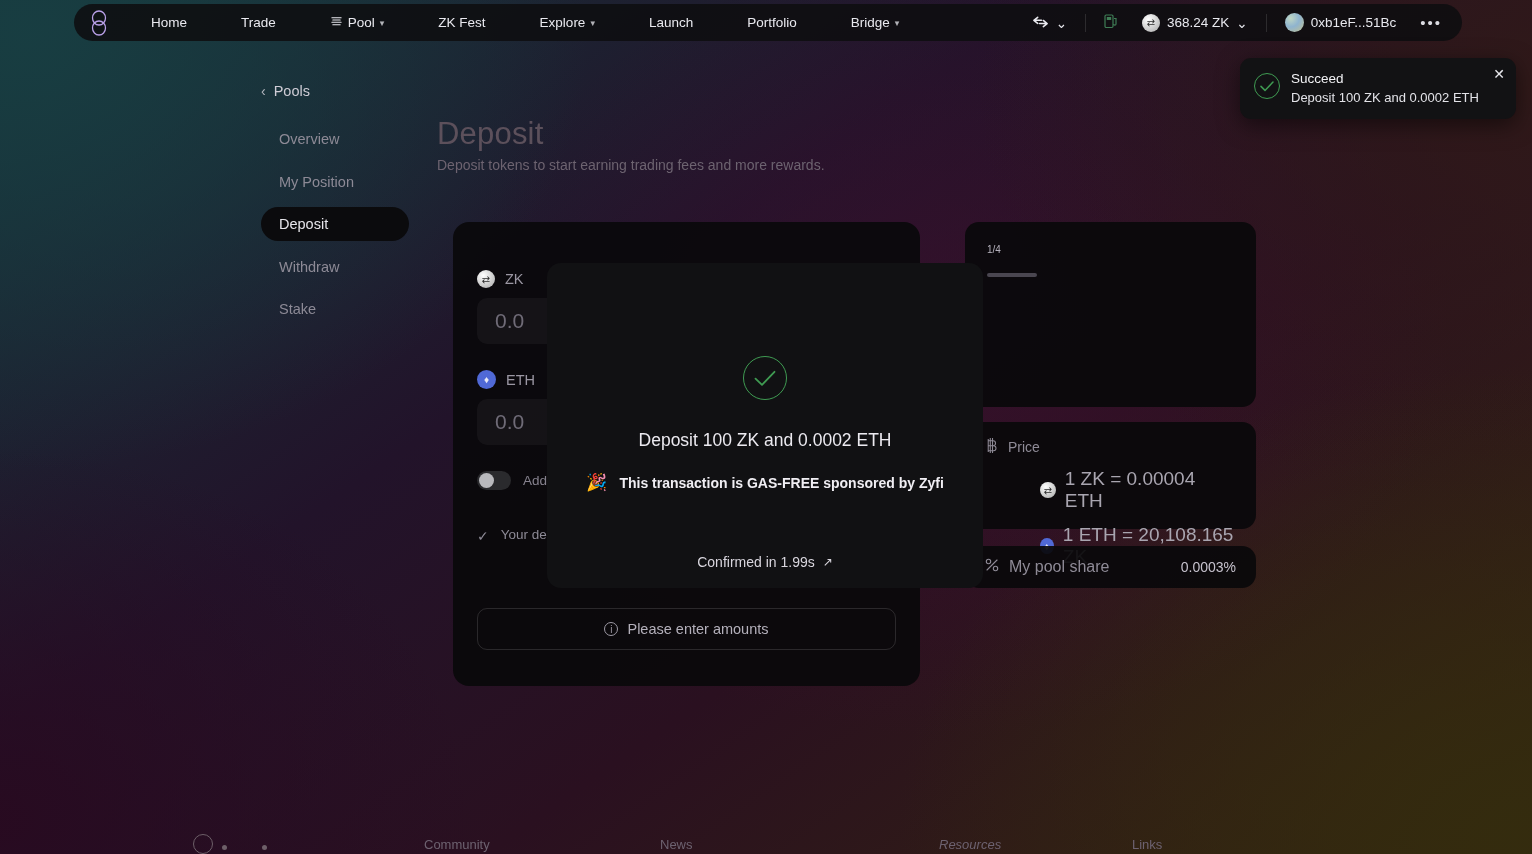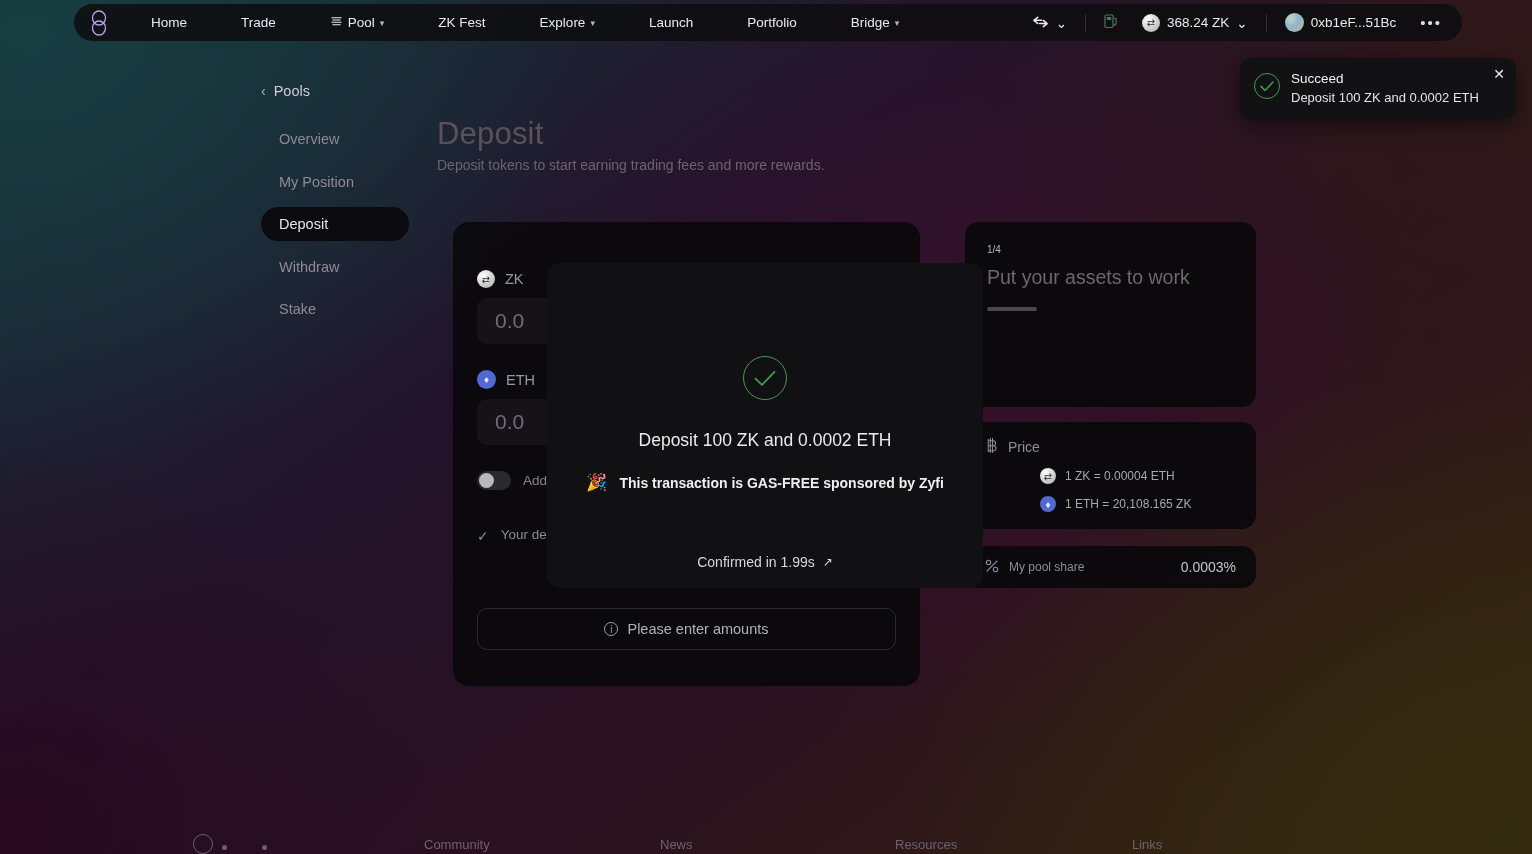--- a/index.html
+++ b/index.html
@@ -112,24 +112,24 @@
 
   
   .rc { position:absolute; left:965px; width:291px; background:rgba(10,9,11,0.93); border-radius:14px; }
   .rc-tip { top:222px; height:185px; padding:22px 22px; }
   .tip-step { color:#b6b2bd; font-size:10px; }
   .tip-title { color:#6e6472; font-size:19.5px; margin-top:11px; }
   .tip-body { color:#857f8c; font-size:13.2px; line-height:1.48; margin-top:12px; }
   .tip-bar { width:50px; height:4px; border-radius:2px; background:#4a4650; margin-top:18px; }
   .rc-price { top:422px; height:107px; padding:16px 20px; }
   .price-head { display:flex; align-items:center; gap:10px; color:#8f8b97; font-size:14px; }
-  .price-line { display:flex; align-items:center; gap:9px; color:#a9a5b0; font-size:12px;
+  .price-line { display:flex; align-items:center; gap:9px; color:#a9a5b0; font-size:19px;
     margin-top:12px; padding-left:55px; }
   .rc-share { top:546px; height:42px; padding:0 20px; display:flex; align-items:center; }
-  .share-left { display:flex; align-items:center; gap:10px; color:#8f8b97; font-size:12px; }
+  .share-left { display:flex; align-items:center; gap:10px; color:#8f8b97; font-size:16px; }
   .share-val { margin-left:auto; color:#c6c2cd; font-size:14px; }
 
   
   .modal {
     position:absolute; left:547px; top:263px; width:436px; height:325px;
     background:#111113; border-radius:14px; z-index:50;
     display:flex; flex-direction:column; align-items:center;
   }
   .m-check { width:44px; height:44px; border-radius:50%; border:1.7px solid #3f9b52;
     display:flex; align-items:center; justify-content:center; margin-top:93px; }
@@ -295,21 +295,20 @@
   </div>
 
   <div class="cta">
     <span class="info-ic">i</span>
     <span>Please enter amounts</span>
   </div>
 </div>
 
 <div class="rc rc-tip">
   <div class="tip-step">1/4</div>
-  <div class="tip-title">Put your assets to work</div>
   <div class="tip-bar"></div>
 </div>
 
 <div class="rc rc-price">
   <div class="price-head">
     <span>
       <svg width="13" height="15" viewBox="0 0 13 16">
         <path d="M3 1v14M3 3h5.2a2.6 2.6 0 010 5.2H3M3 8.2h5.6a2.7 2.7 0 010 5.4H3M5.2 0v16M7.6 0v16" stroke="#8f8b97" stroke-width="1.1" fill="none"></path>
       </svg>
     </span>
@@ -355,15 +354,15 @@
     <span class="ext">↗</span>
   </div>
 </div>
 
 <div class="footer">
   <div class="f-logo"></div>
   <div class="f-dot" style="left:222px;"></div>
   <div class="f-dot" style="left:262px;"></div>
   <div class="f-col" style="left:424px;">Community</div>
   <div class="f-col" style="left:660px;">News</div>
-  <div class="f-col" style="left:895px;">Resources</div>
+  <div class="f-col" style="left:939px;font-style:italic;">Resources</div>
   <div class="f-col" style="left:1132px;">Links</div>
 </div>
 
 </body></html>

